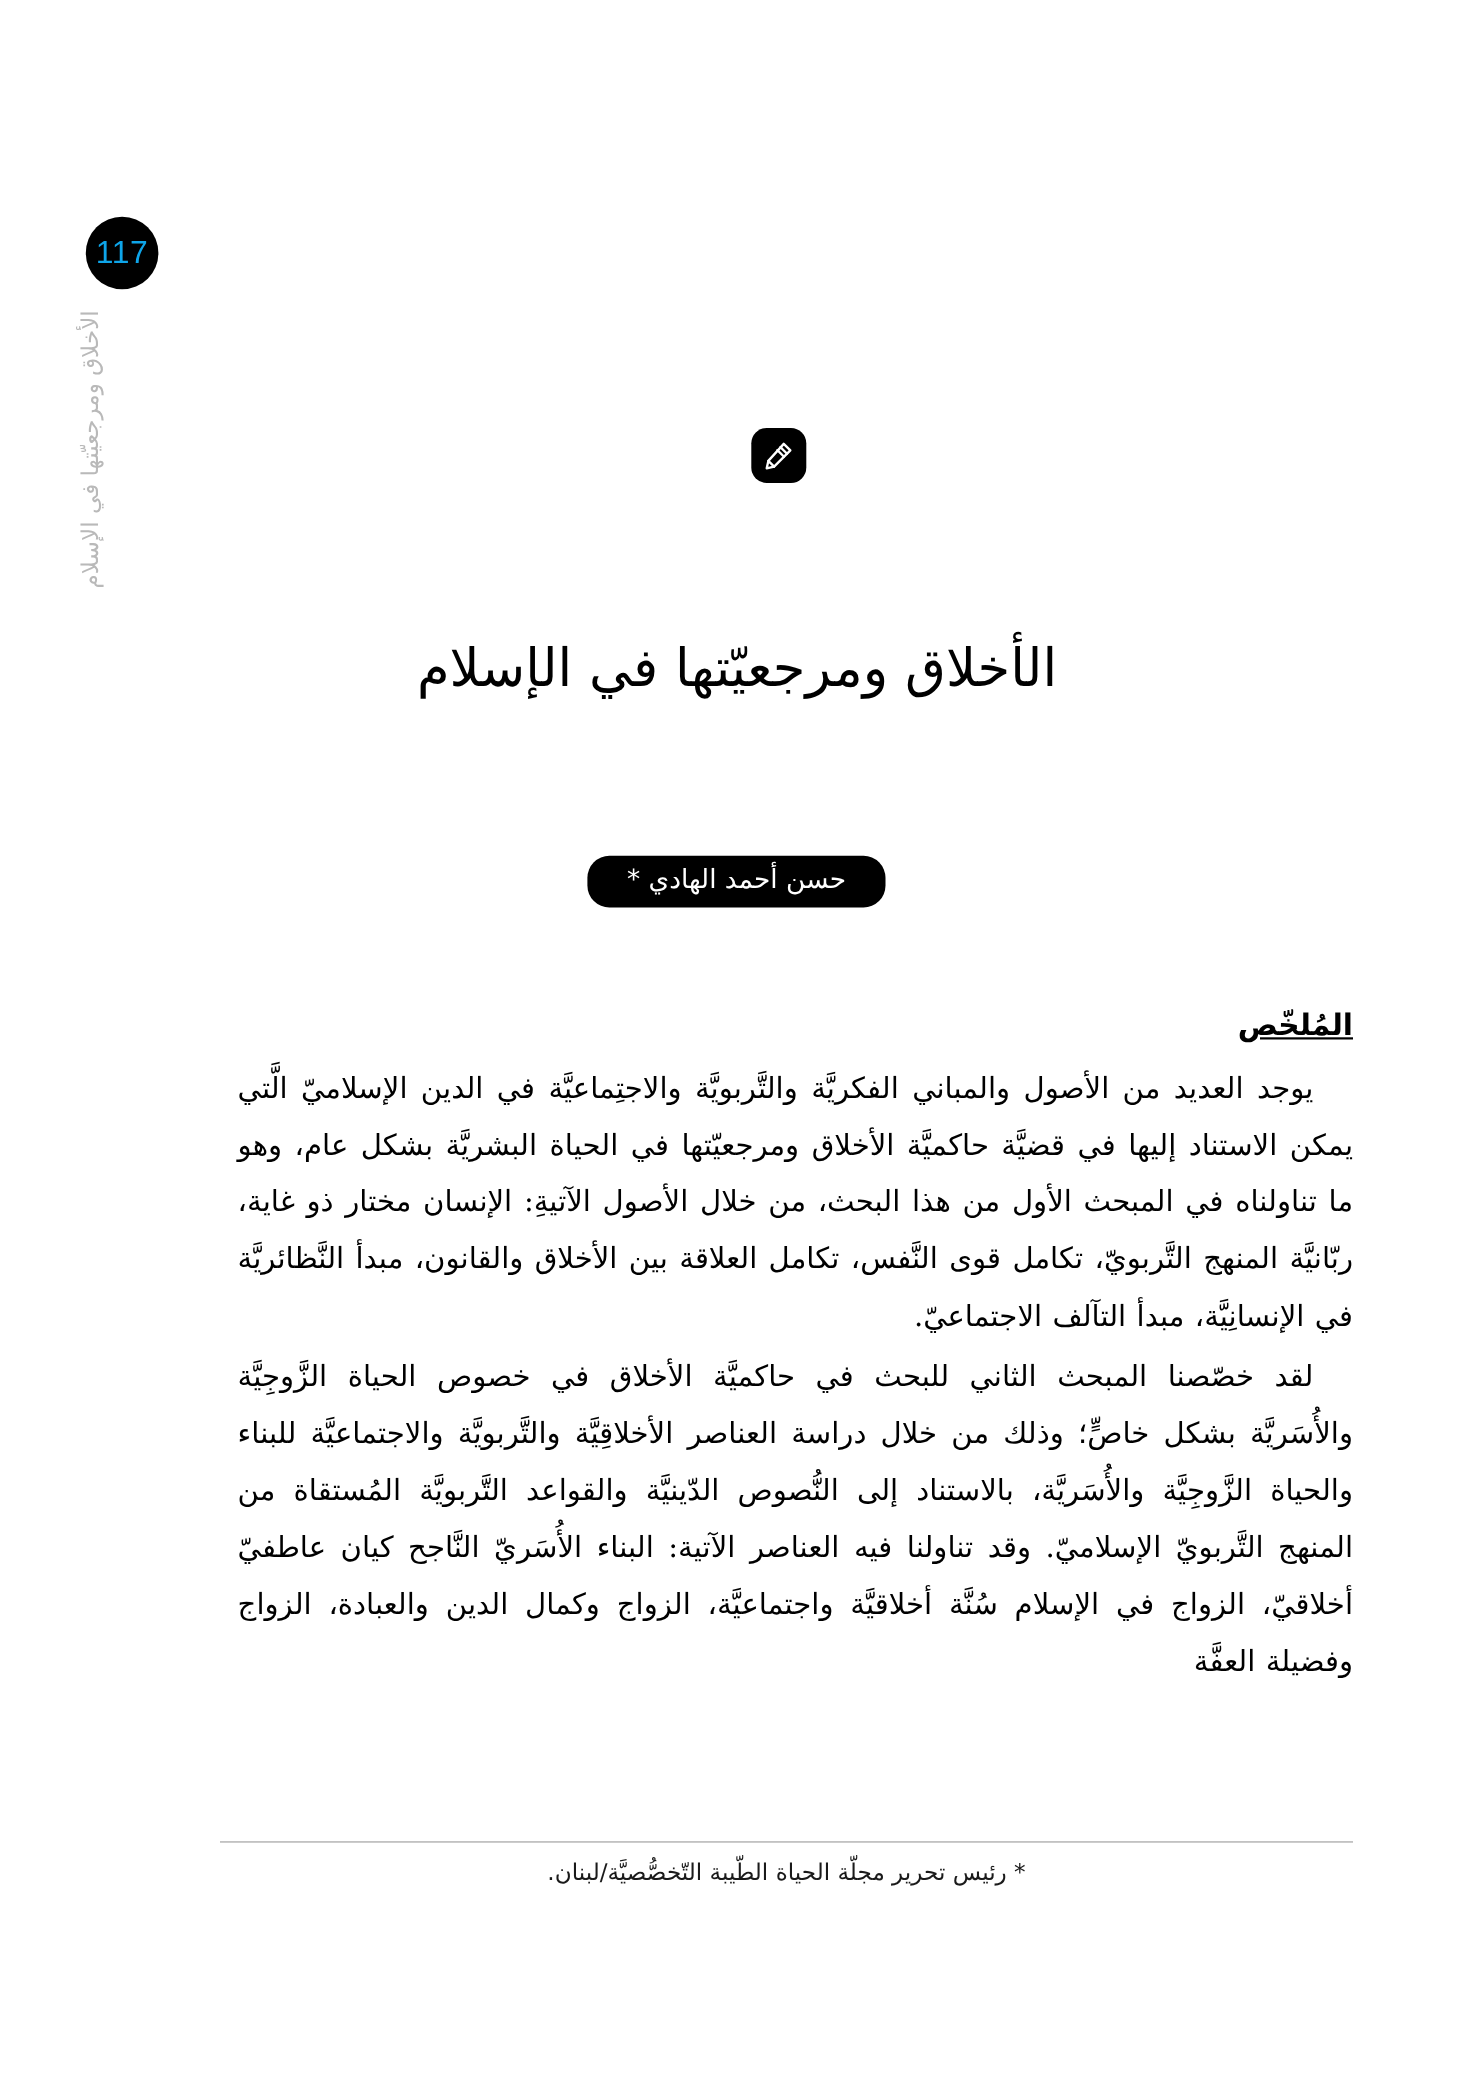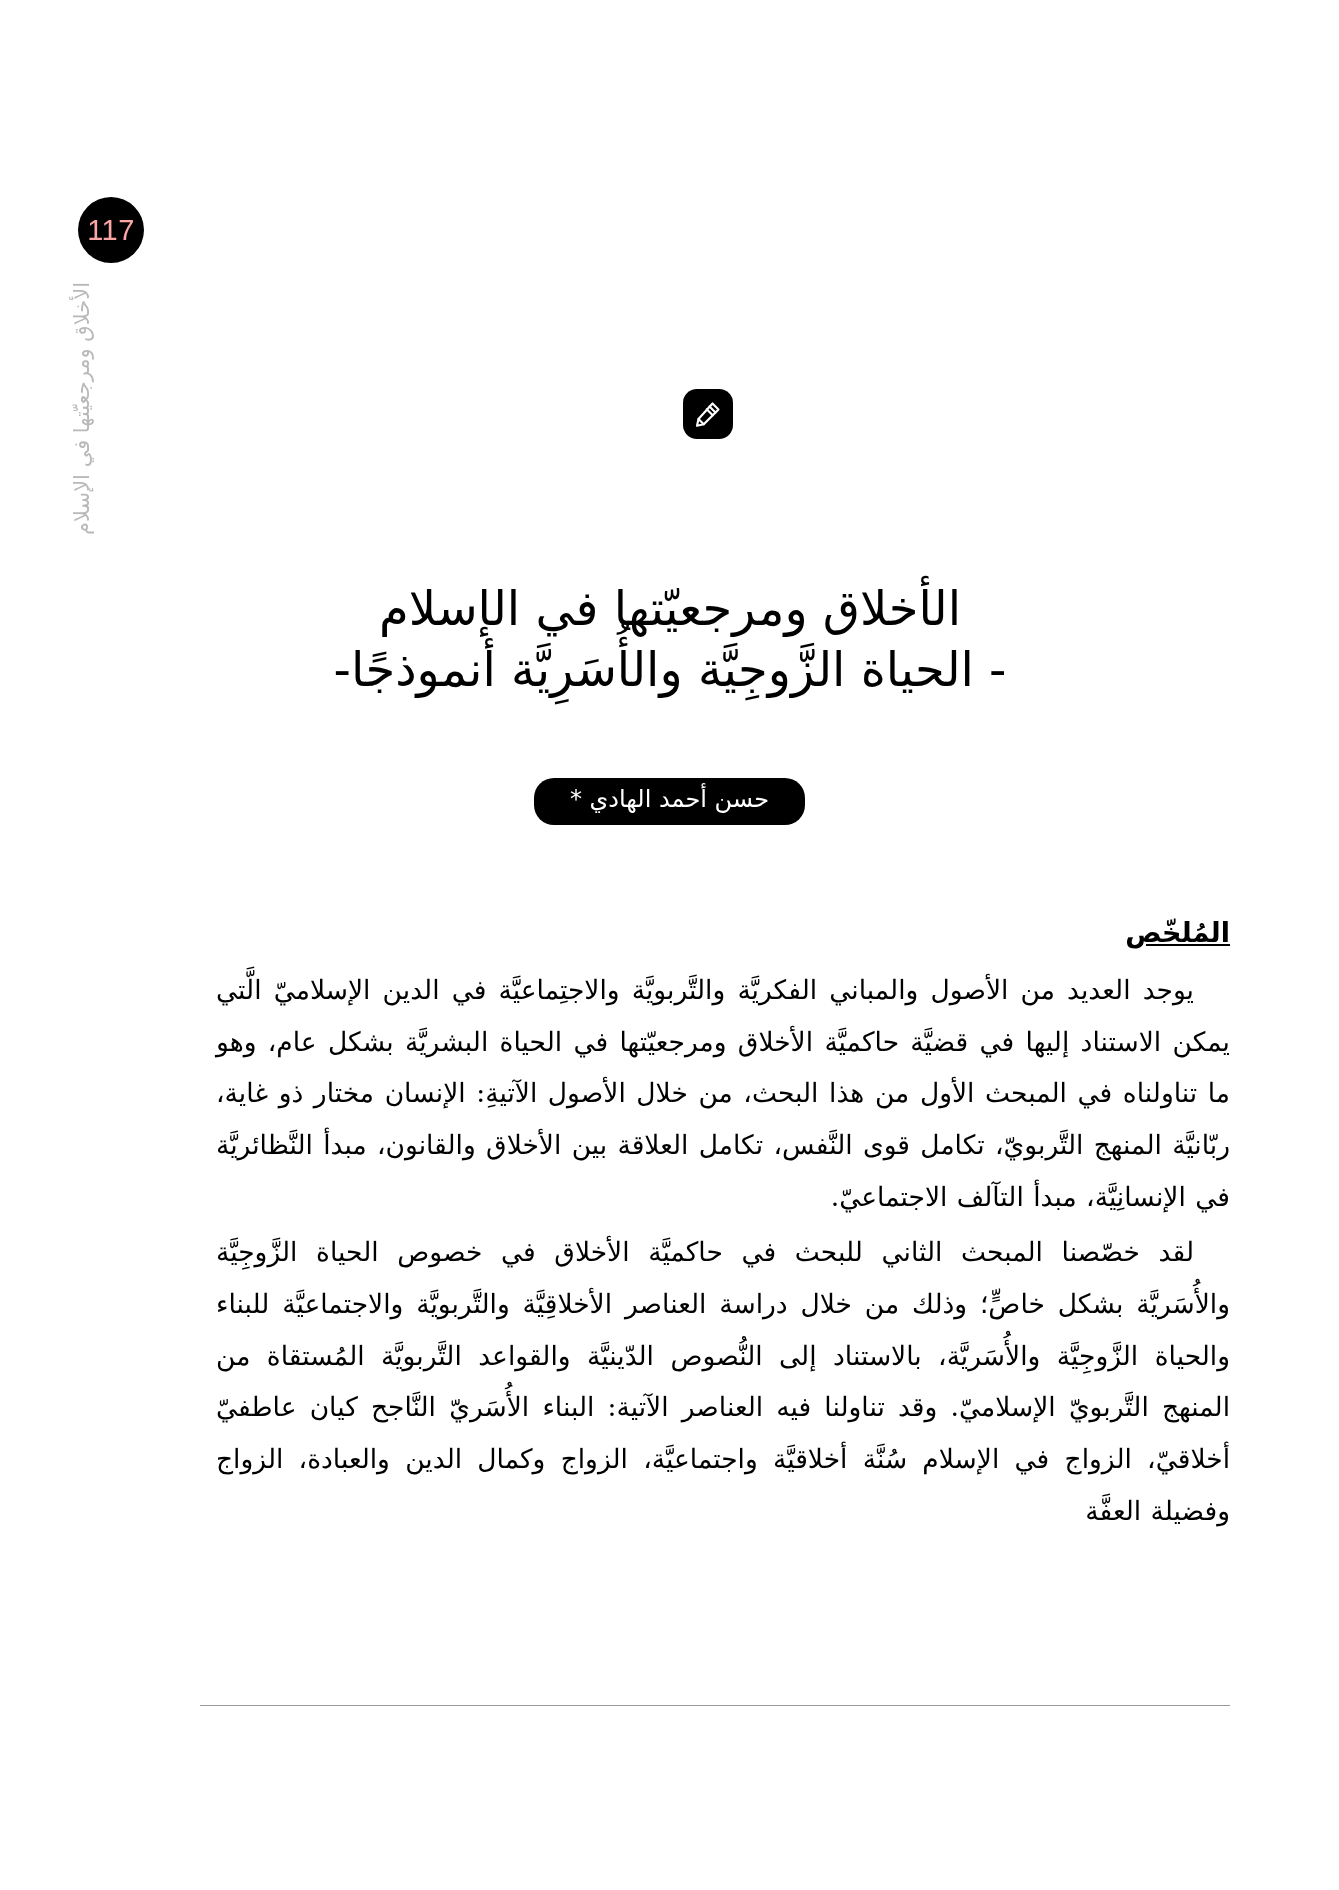--- a/index.html
+++ b/index.html
@@ -21,21 +21,21 @@
 
   
   .page-badge {
     position: absolute;
     left: 78px;
     top: 197px;
     width: 66px;
     height: 66px;
     border-radius: 50%;
     background: #000000;
-    color: #fca5a5;
+    color: #0ea5e9;
     display: flex;
     align-items: center;
     justify-content: center;
     font-family: "Liberation Sans", sans-serif;
     font-size: 29px;
     font-weight: 300;
     letter-spacing: 0.5px;
     direction: ltr;
   }
 
@@ -190,30 +190,30 @@
           <path d="M4.4 16 L8.6 20.2"></path>
           <path d="M13.2 6 L18 10.8"></path>
           <path d="M11 8.2 L15.8 13"></path>
         </g>
       </svg>
     </span>
   </div>
 
   <div class="title-block">
     <div class="title-line">الأخلاق ومرجعيّتها في الإسلام</div>
-    <div class="title-line">- الحياة الزَّوجِيَّة والأُسَرِيَّة أنموذجًا-</div>
   </div>
 
   <div class="author-wrap">
     <div class="author-pill">حسن أحمد الهادي *</div>
   </div>
 
   <div class="content">
     <h2 class="section-heading">المُلخّص</h2>
     <p class="para">يوجد العديد من الأصول والمباني الفكريَّة والتَّربويَّة والاجتِماعيَّة في الدين الإسلاميّ الَّتي يمكن الاستناد إليها في قضيَّة حاكميَّة الأخلاق ومرجعيّتها في الحياة البشريَّة بشكل عام، وهو ما تناولناه في المبحث الأول من هذا البحث، من خلال الأصول الآتيةِ: الإنسان مختار ذو غاية، ربّانيَّة المنهج التَّربويّ، تكامل قوى النَّفس، تكامل العلاقة بين الأخلاق والقانون، مبدأ النَّظائريَّة في الإنسانِيَّة، مبدأ التآلف الاجتماعيّ.</p>
     <p class="para">لقد خصّصنا المبحث الثاني للبحث في حاكميَّة الأخلاق في خصوص الحياة الزَّوجِيَّة والأُسَريَّة بشكل خاصٍّ؛ وذلك من خلال دراسة العناصر الأخلاقِيَّة والتَّربويَّة والاجتماعيَّة للبناء والحياة الزَّوجِيَّة والأُسَريَّة، بالاستناد إلى النُّصوص الدّينيَّة والقواعد التَّربويَّة المُستقاة من المنهج التَّربويّ الإسلاميّ. وقد تناولنا فيه العناصر الآتية: البناء الأُسَريّ النَّاجح كيان عاطفيّ أخلاقيّ، الزواج في الإسلام سُنَّة أخلاقيَّة واجتماعيَّة، الزواج وكمال الدين والعبادة، الزواج وفضيلة العفَّة</p>
   </div>
 
   <div class="footnote-area">
     <div class="footnote-rule"></div>
+    <div class="footnote-text">* رئيس تحرير مجلّة الحياة الطّيبة التّخصُّصيَّة/لبنان.</div>
   </div>
 
 </div>
 
 </body></html>

